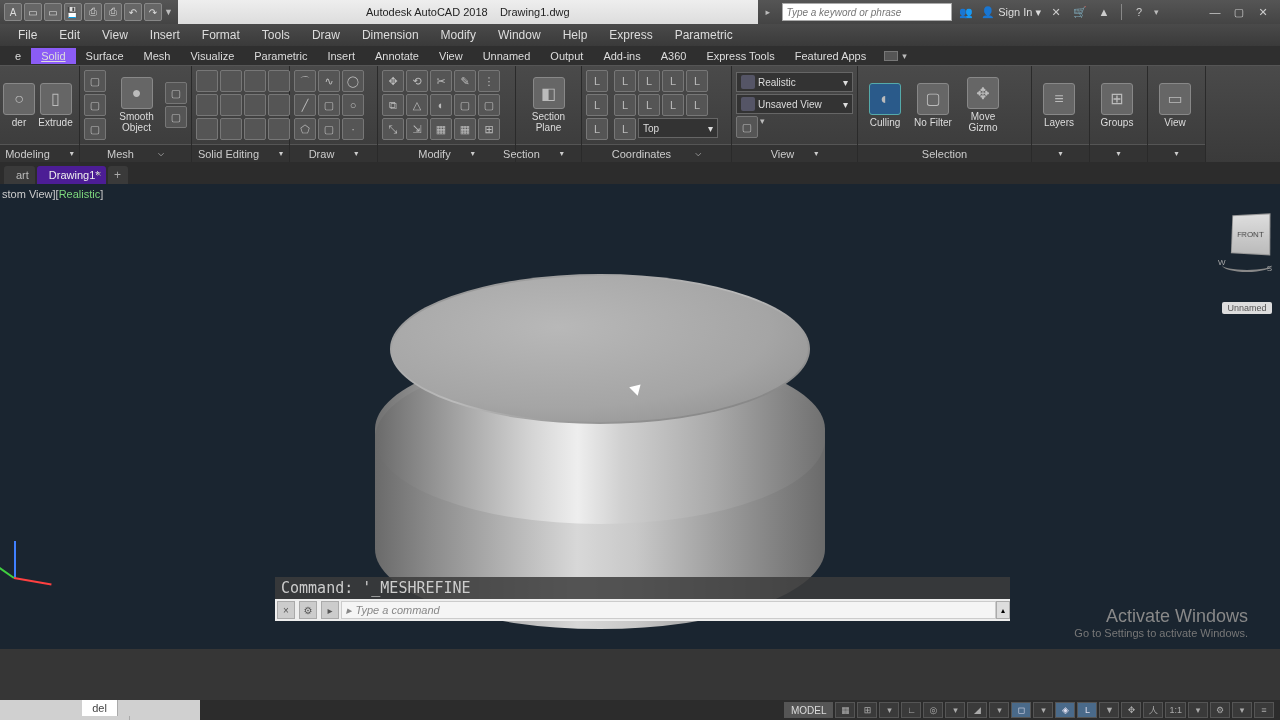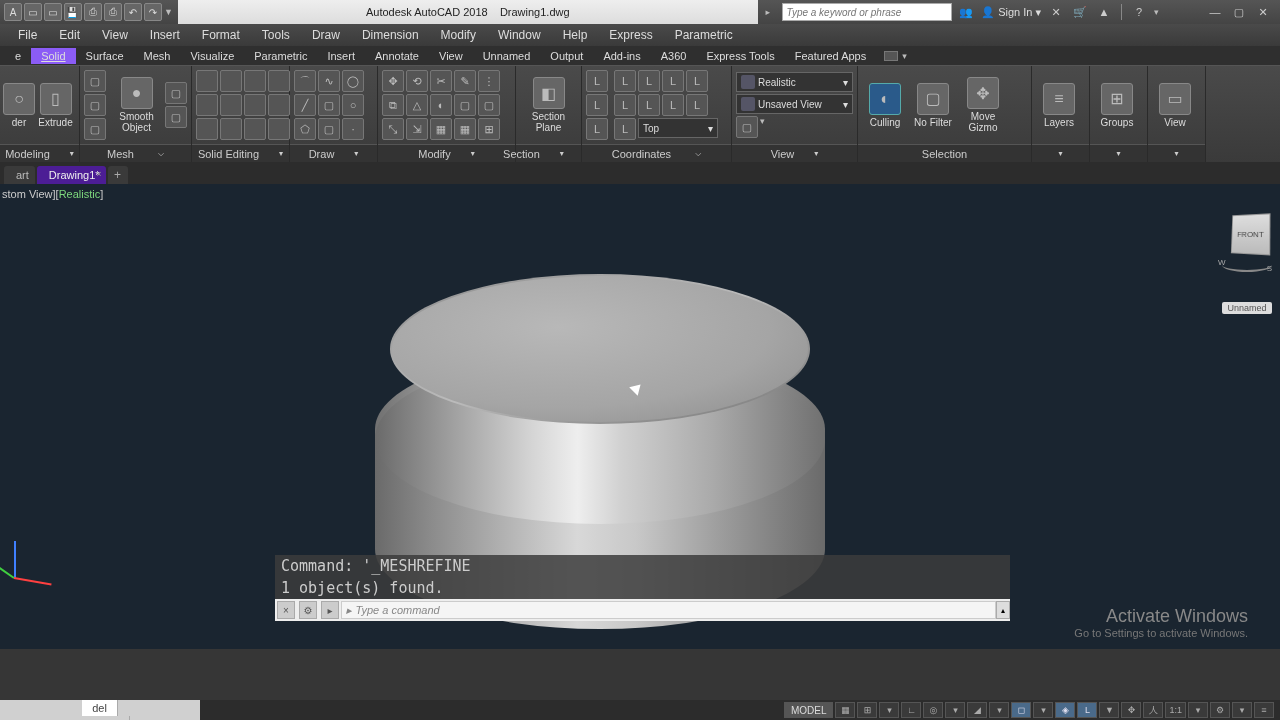--- a/index.html
+++ b/index.html
@@ -472,21 +472,20 @@
     <div class="ucs-x"></div>
   </div>
 
   <div class="watermark">
     <div class="wl1">Activate Windows</div>
     <div class="wl2">Go to Settings to activate Windows.</div>
   </div>
 
   <div class="cmd-area">
     <div class="cmd-hist">Command: '_MESHREFINE</div>
-    <div class="cmd-hist">1 object(s) found.</div>
     <div class="cmd-input">
       <div class="cbtn">×</div>
       <div class="cbtn">⚙</div>
       <div class="cbtn">▸</div>
       <div class="cfield">
           <span style="margin-right:4px">▸</span>
           <span>Type a command</span>
         </div>
       <div class="cdrop">▴</div>
     </div>

